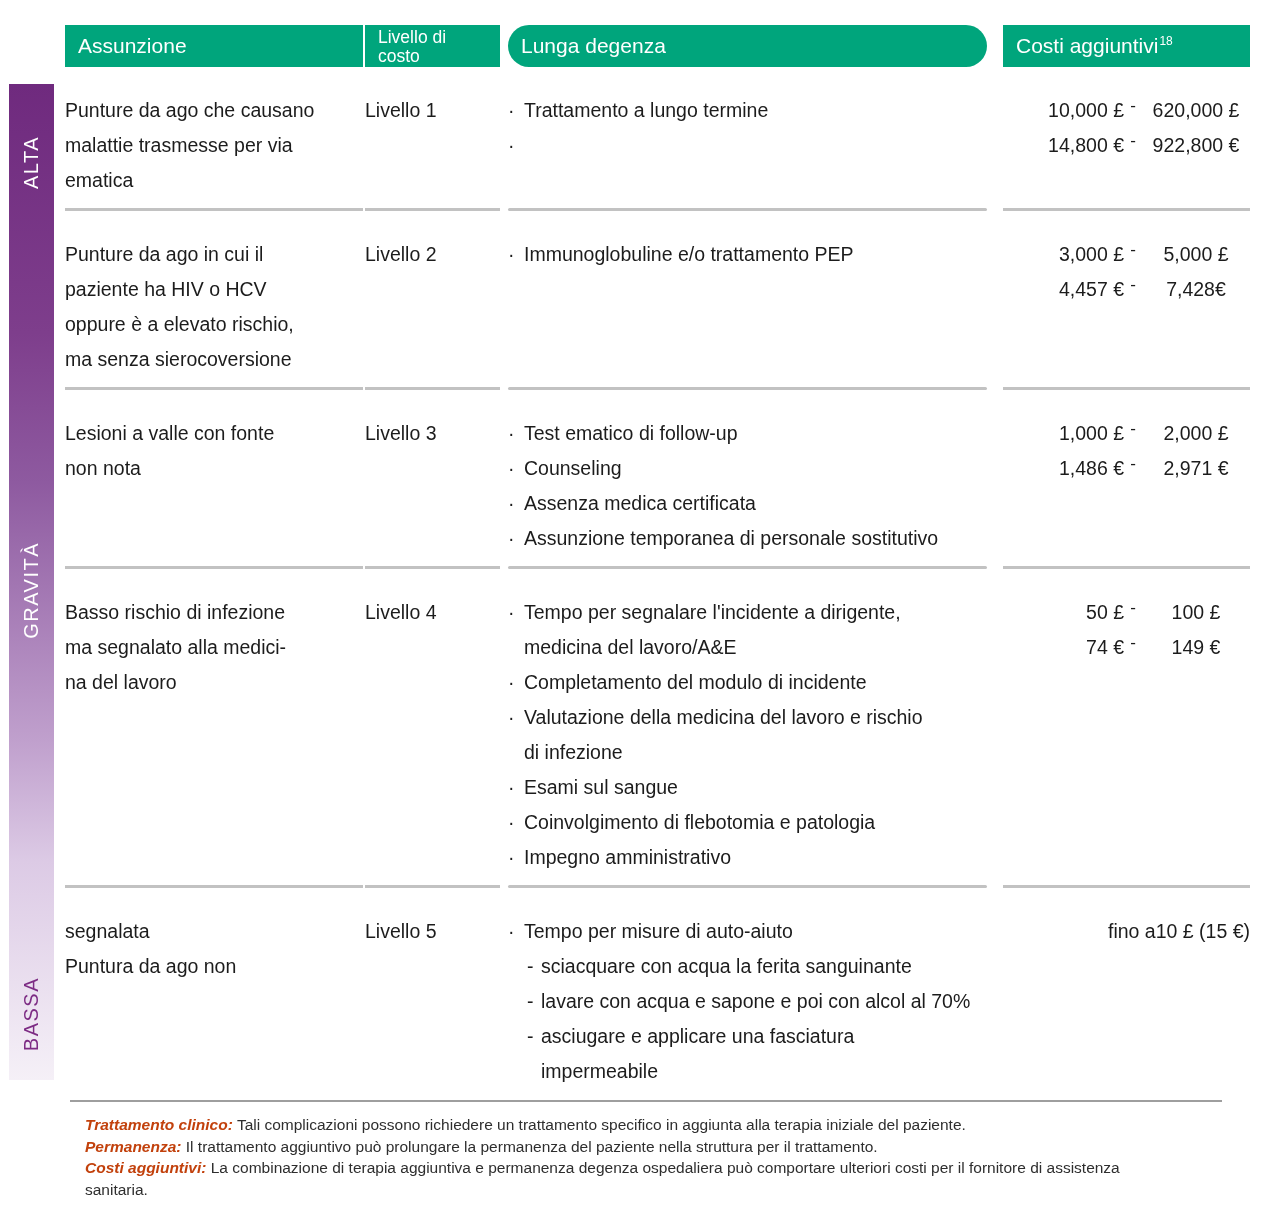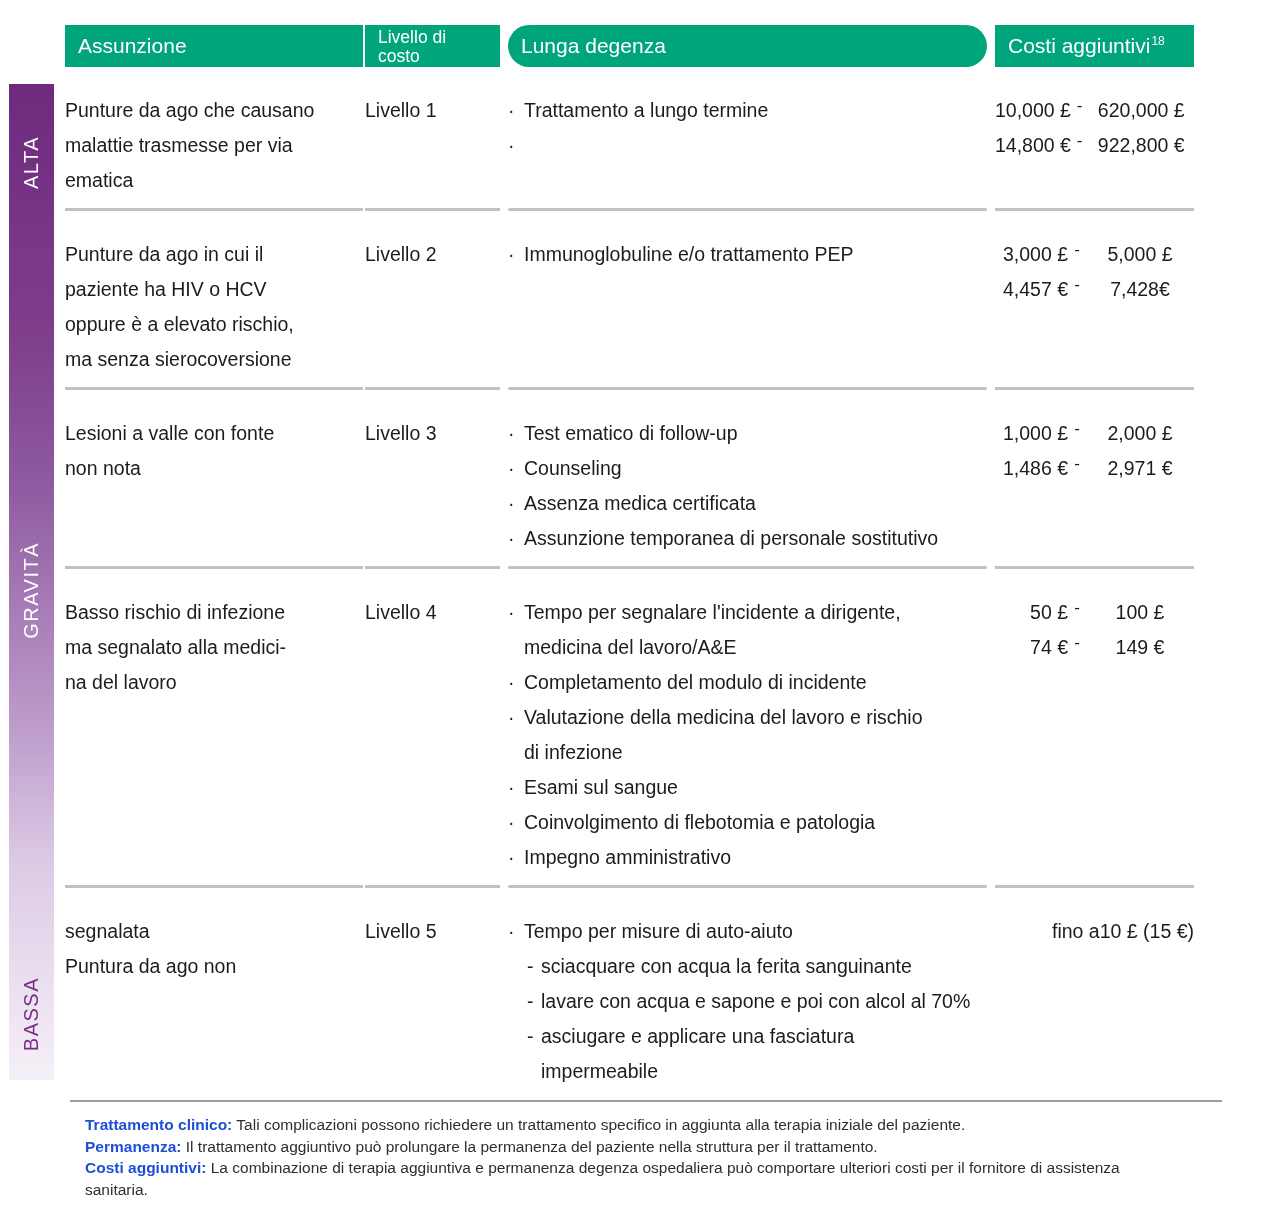--- a/index.html
+++ b/index.html
@@ -20,21 +20,21 @@
   #sev-bot .sev-text { color:#7d2c84; }
 
   
   .table { position:absolute; left:65px; top:25px; width:1205px; }
   .thead { display:flex; }
   .th { background:#00a57c; color:#ffffff; font-size:21px; box-sizing:border-box;
         height:42px; padding:0 13px; line-height:42px; white-space:nowrap; }
   .col1 { width:298px; }
   .col2 { width:135px; margin-left:2px; }
   .col3 { width:479px; margin-left:8px;border-radius:21px; }
-  .col4 { width:199px; margin-left:8px; }
+  .col4 { width:247px; margin-left:16px; }
   .th.col2 { font-size:17.5px; line-height:18.5px; padding-top:3px; white-space:normal; }
   .th .sup { font-size:12px; vertical-align:super; line-height:0; margin-left:1px; }
 
   .trow { display:flex; padding-top:26px; padding-bottom:10px;
           font-size:19.5px; line-height:35px; }
   .sep-row { display:flex; }
   .sep { height:3px; background:#c2c2c2; }
 
   .line { white-space:nowrap; }
   .item { display:flex; white-space:nowrap; }
@@ -48,21 +48,21 @@
   .c-left  { text-align:right; }
   .c-dash  { width:18px; text-align:center; transform:translateY(-5px); font-size:17px; }
   .c-right { width:108px; text-align:center; }
   .c-single{ text-align:right; }
 
   
   .footer-rule { position:absolute; left:70px; top:1100px; width:1152px;
                  height:2px; background:#9e9e9e; }
   .notes { position:absolute; left:85px; top:1114px; width:1060px;
            font-size:15.5px; line-height:21.5px; color:#2e2e2e; }
-  .note b { color:#1d4ed8; }
+  .note b { color:#c2410c;font-style:italic; }
 </style>
 </head>
 <body>
 
 <div class="page">
 
   <div class="severity-bar"></div>
   <div class="sev-label" id="sev-top">
     <span class="sev-text">ALTA</span>
   </div>

